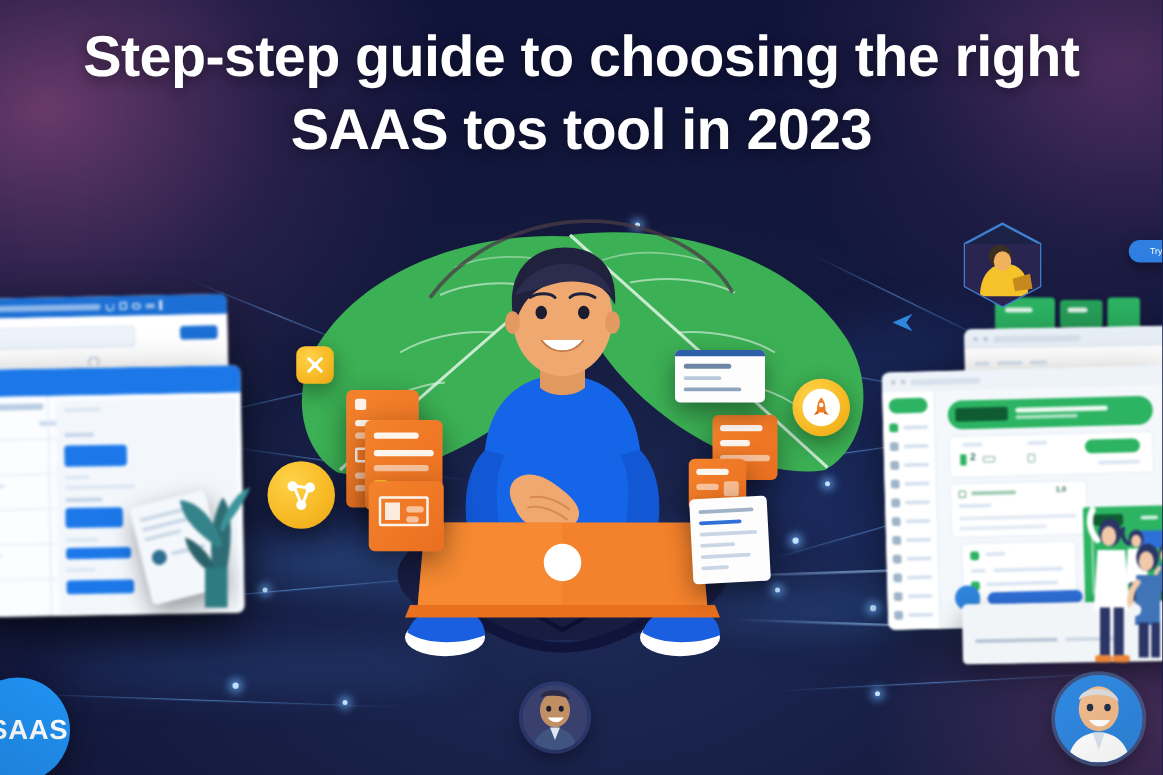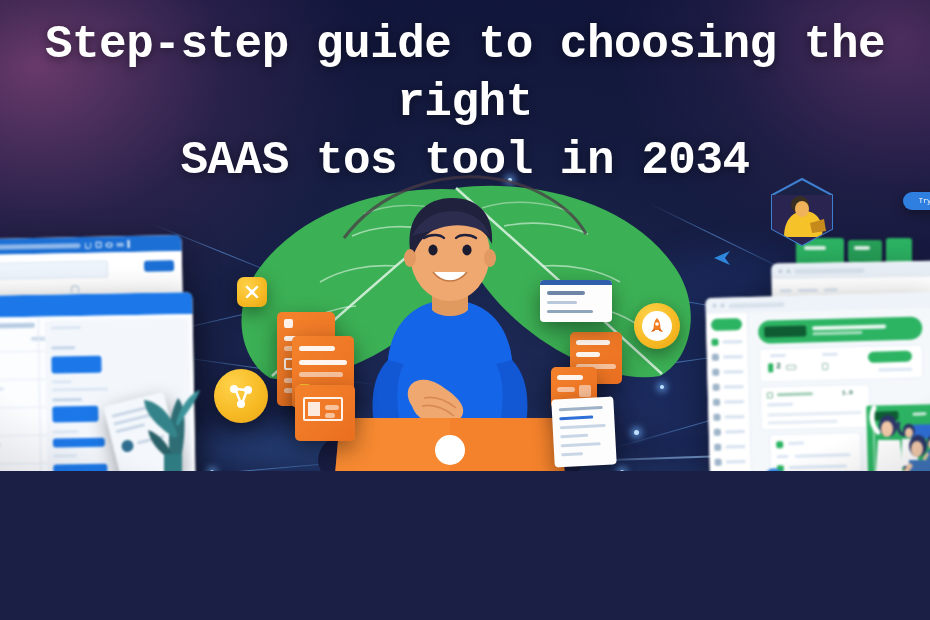--- a/index.html
+++ b/index.html
@@ -1,28 +1,27 @@
 <!DOCTYPE html>
 <html><head>
 <meta charset="utf-8">
 <style>
   * { margin:0; padding:0; box-sizing:border-box; }
   body {
     width:930px; height:620px; overflow:hidden;
     font-family:"Liberation Sans", sans-serif;
     background:#1b1f45;
   }
-  .canvas { position:relative; width:930px; height:471px; overflow:hidden;
+  .canvas { position:relative; width:930px; height:620px; overflow:hidden;
     background:
       radial-gradient(ellipse 420px 340px at 4% 14%, rgba(138,72,126,0.72) 0%, rgba(90,55,105,0.30) 45%, rgba(30,32,72,0) 78%),
       radial-gradient(ellipse 360px 300px at 97% 8%, rgba(120,64,120,0.60) 0%, rgba(70,48,96,0.24) 50%, rgba(28,30,68,0) 80%),
       radial-gradient(ellipse 300px 260px at 99% 94%, rgba(132,70,122,0.45) 0%, rgba(40,36,78,0) 75%),
       radial-gradient(ellipse 700px 420px at 50% 78%, #1d2a56 0%, #141a3e 60%, #10143a 100%),
       linear-gradient(160deg, #2a2550 0%, #1a2048 38%, #131a40 70%, #101540 100%);
-    font-family: Liberation Mono, monospace;
   }
 
   
   .net { position:absolute; inset:0; }
   .nline { position:absolute; height:1px; background:linear-gradient(90deg, rgba(80,150,255,0) 0%, rgba(110,180,255,.55) 45%, rgba(90,160,255,0) 100%);
            filter:blur(.4px); }
   .nline.thick { height:2px; background:linear-gradient(90deg, rgba(90,160,255,0) 0%, rgba(160,205,255,.75) 50%, rgba(90,160,255,0) 100%); }
   .ndot { position:absolute; border-radius:50%; background:#bfe0ff; box-shadow:0 0 7px 3px rgba(110,180,255,.72); }
   .glowbar { position:absolute; border-radius:50%; filter:blur(16px); }
 
@@ -115,21 +114,21 @@
     <div class="ndot" style="left:660px;top:385px;width:4px;height:4px;"></div>
     <div class="ndot" style="left:178px;top:330px;width:4px;height:4px;"></div>
     <div class="ndot" style="left:210px;top:470px;width:4px;height:4px;"></div>
     <div class="ndot" style="left:650px;top:268px;width:4px;height:4px;"></div>
     <div class="ndot" style="left:700px;top:553px;width:4px;height:4px;"></div>
     <div class="ndot" style="left:508px;top:178px;width:4px;height:4px;"></div>
   </div>
 
   <div class="title">
     <span class="l1">Step-step guide to choosing the right</span>
-    <span class="l2">SAAS tos tool in 2034</span>
+    <span class="l2">SAAS tos tool in 2023</span>
   </div>
 
   <div id="left-panel-group">
 
     <div class="panel" style="left:-12px;top:237px;width:196px;height:245px;transform:rotate(-1.2deg);">
       <div class="pbar" style="background:#1c6fd4;">
         <div style="flex:1;height:5px;border-radius:3px;background:rgba(255,255,255,.5);max-width:88px;"></div>
         <span style="width:7px;height:7px;border:1px solid #fff;border-radius:50%;border-top-color:transparent;"></span>
         <span style="width:6px;height:6px;border:1px solid #fff;border-radius:1px;"></span>
         <span style="width:7px;height:5px;border:1px solid #fff;border-radius:50%;"></span>

